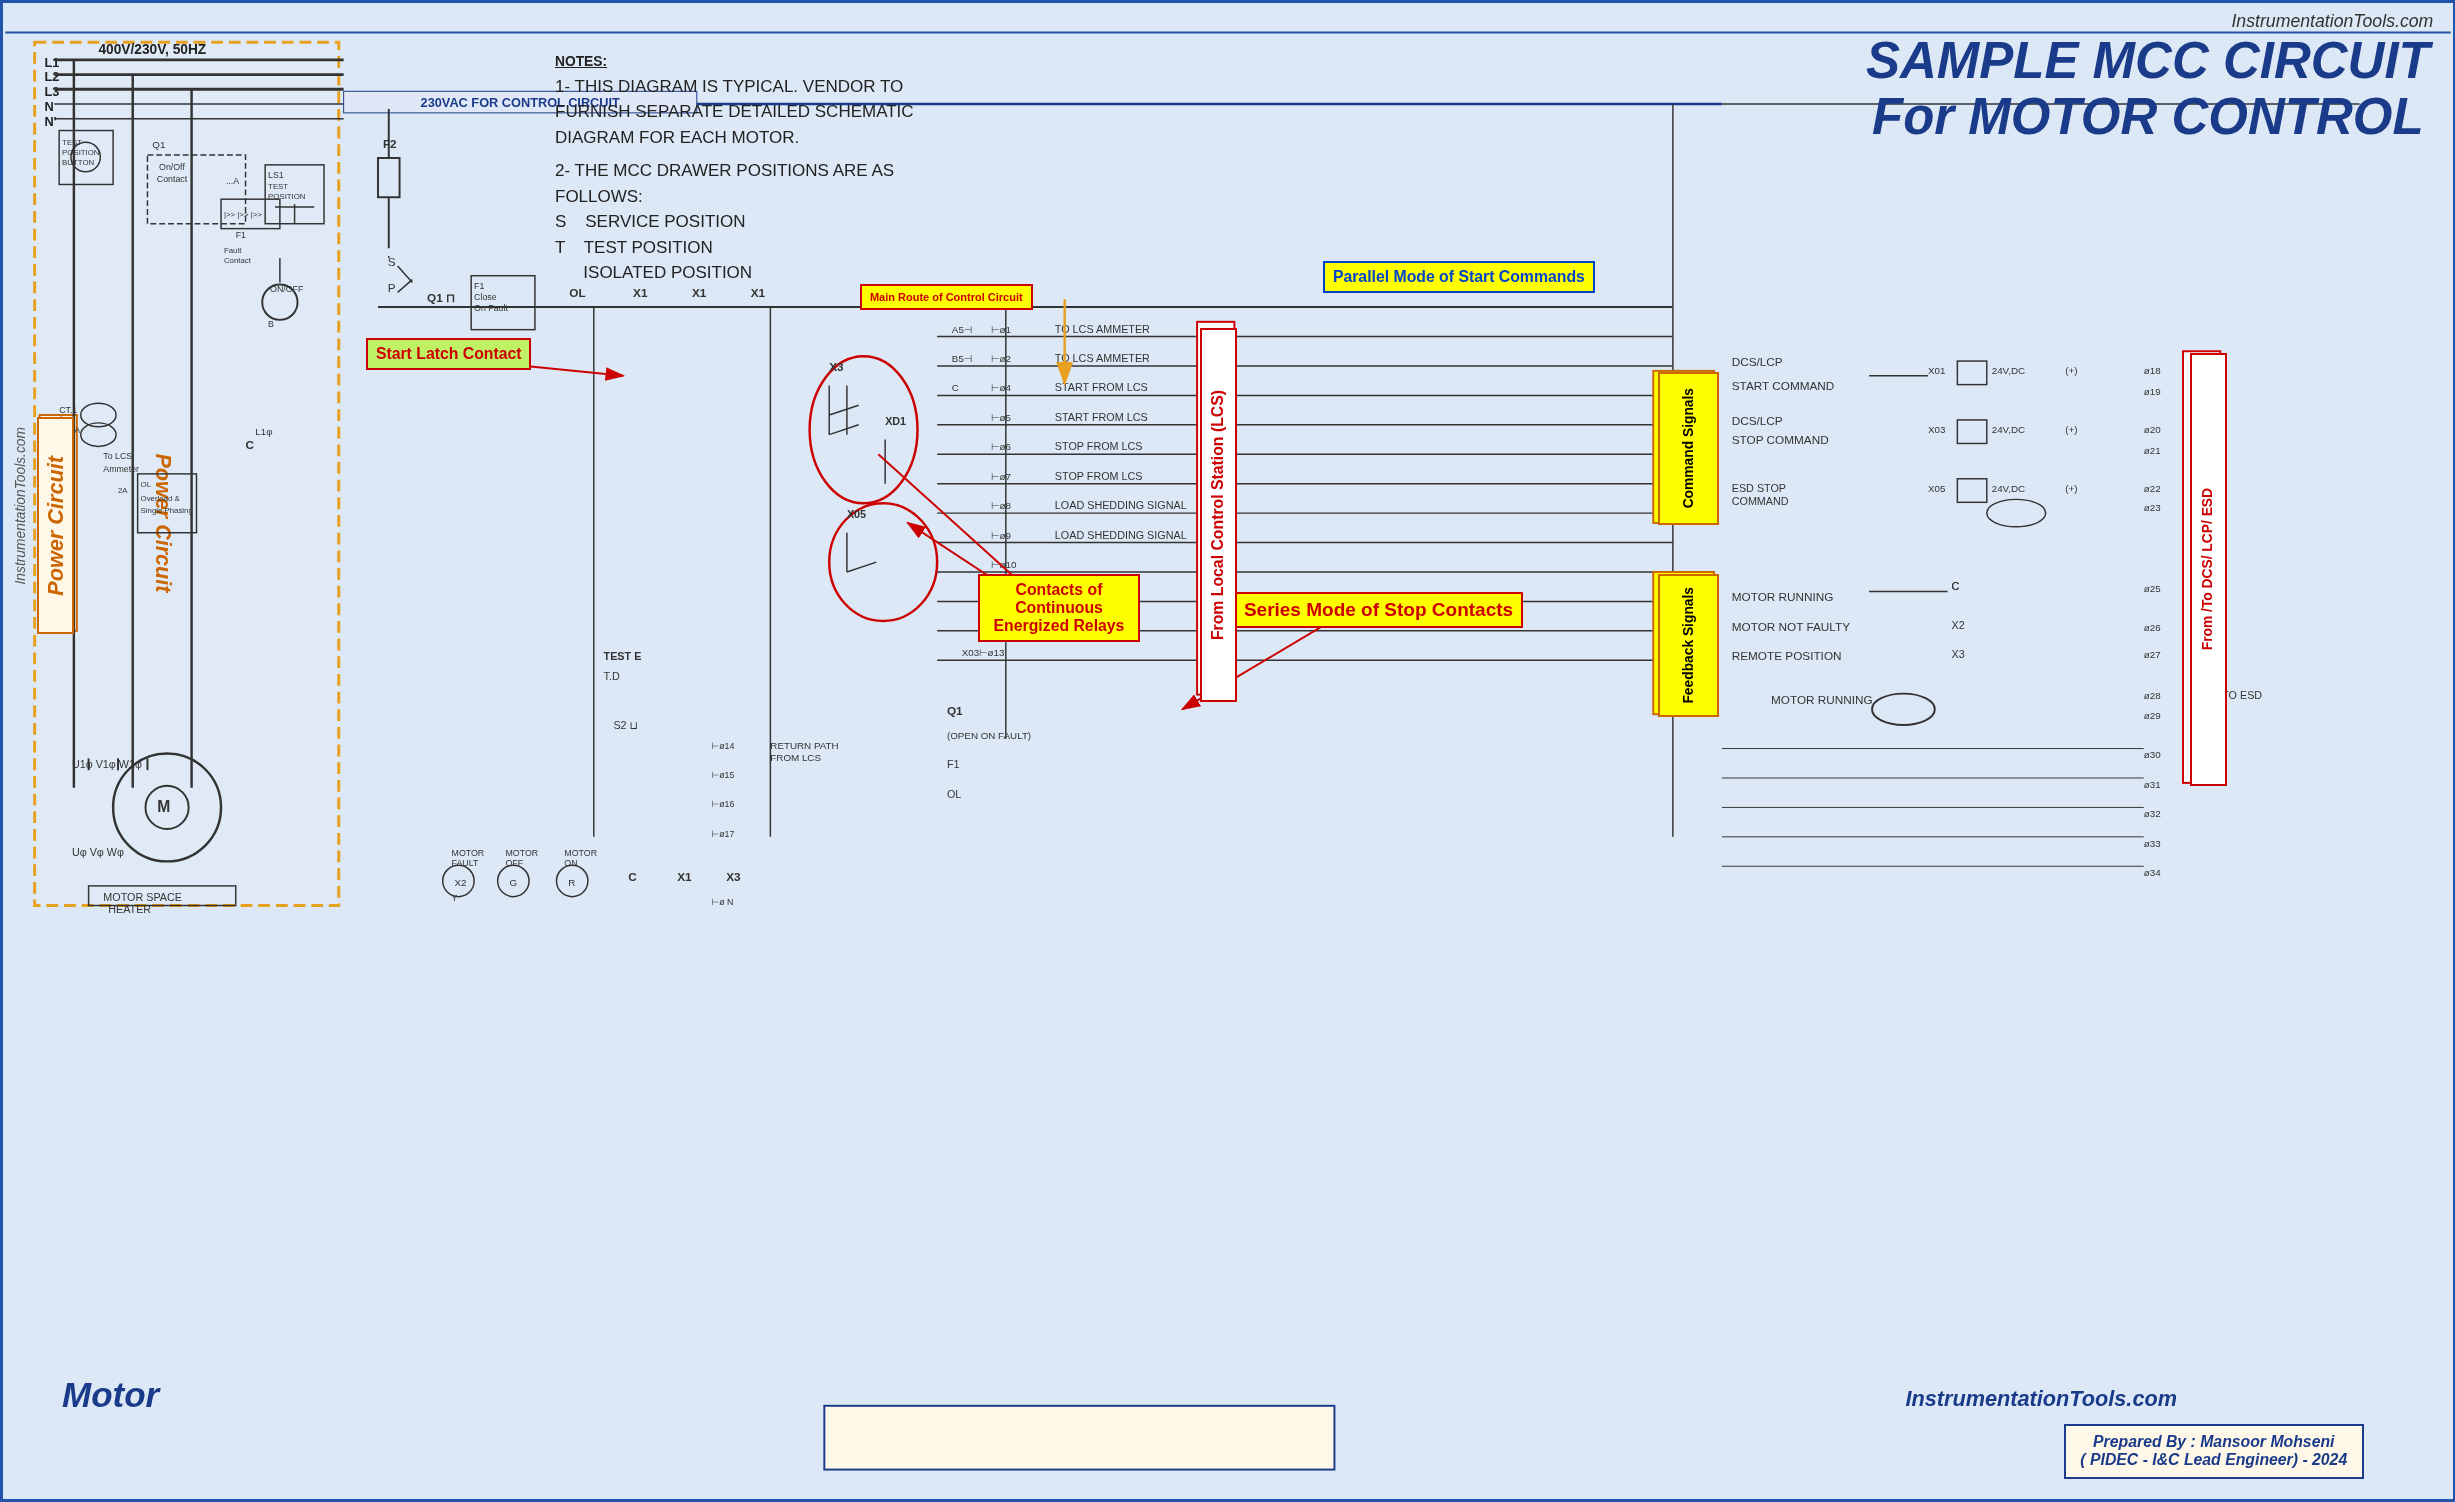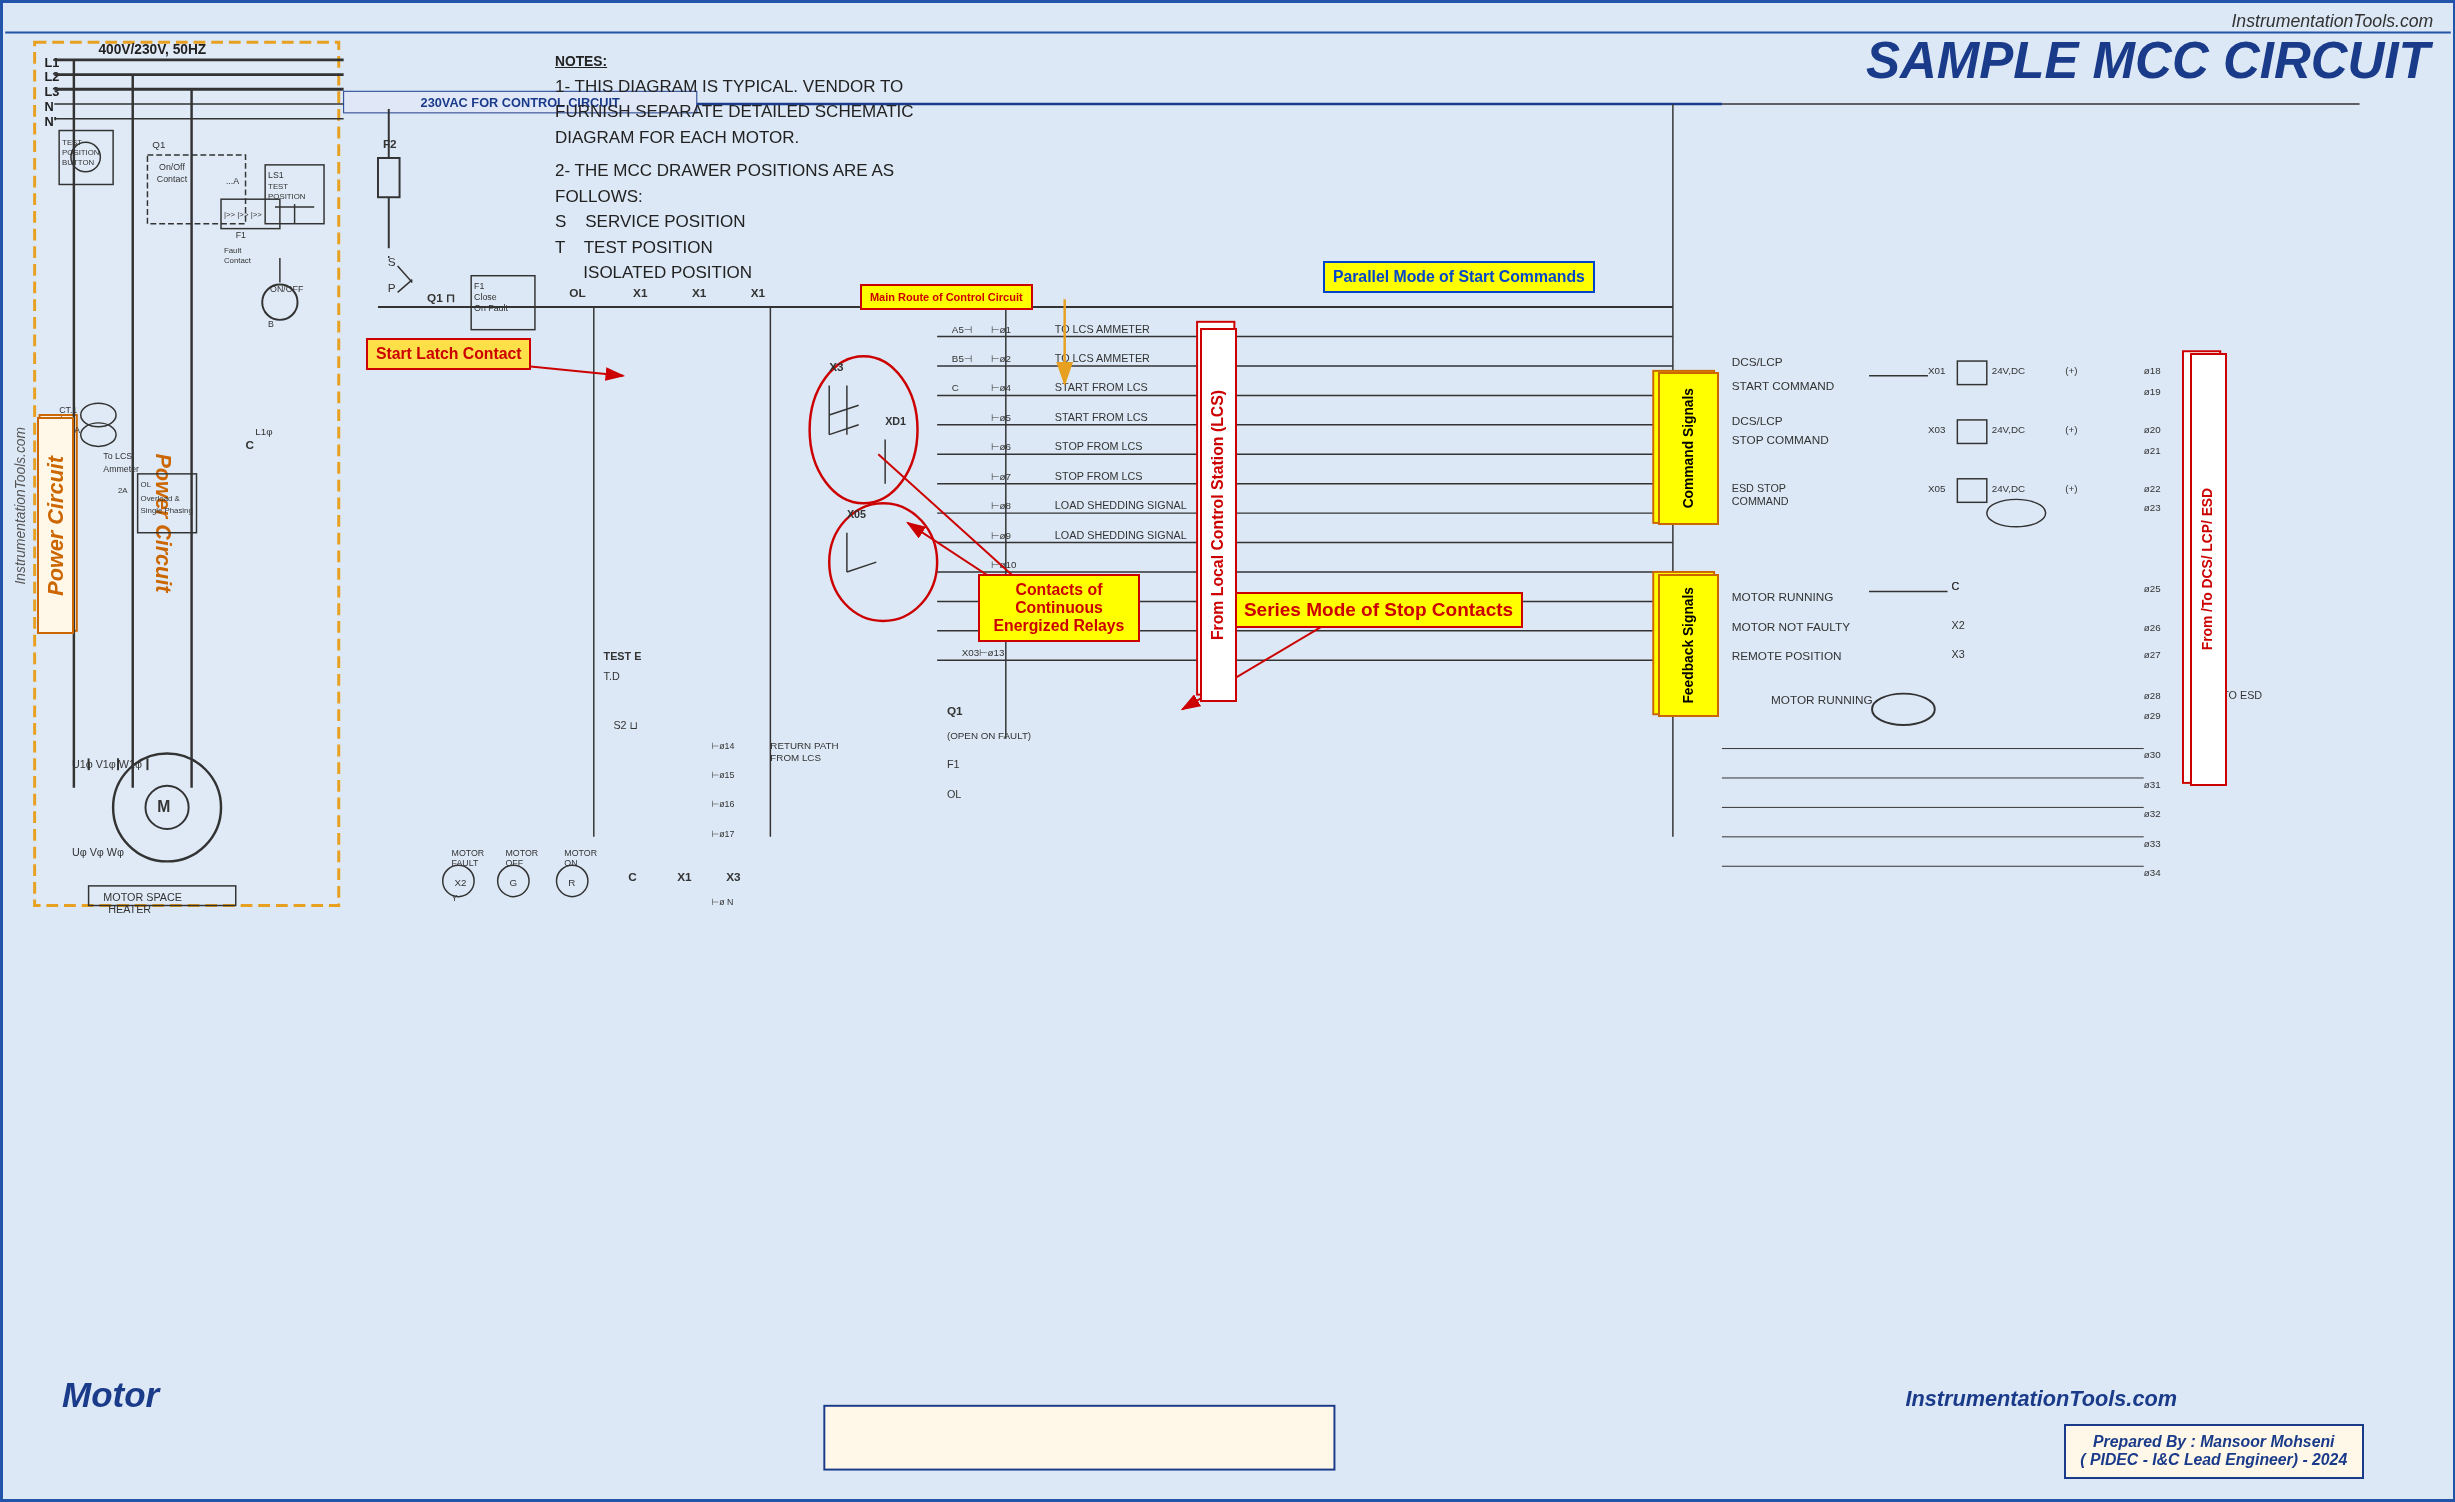--- a/index.html
+++ b/index.html
@@ -117,21 +117,21 @@
       padding: 4.9px 9.9px;
       text-align: center;
       width: 162px;
     }
 
     
     .start-latch-label {
       position: absolute;
       top: 335px;
       left: 363px;
-      background: #fde047;
+      background: #bef264;
       border: 2px solid #cc0000;
       color: #cc0000;
       font-size: 15.8px;
       font-weight: bold;
       padding: 4.9px 7.9px;
     }
 
     
     .series-mode-label {
       position: absolute;
@@ -532,20 +532,21 @@
     <div class="notes-title">NOTES:</div>
     <div class="notes-text">1-  THIS DIAGRAM IS TYPICAL. VENDOR TO FURNISH SEPARATE DETAILED SCHEMATIC DIAGRAM FOR EACH MOTOR.</div>
     <div class="notes-text" style="margin-top:7.9px">2-  THE MCC DRAWER POSITIONS ARE AS FOLLOWS:</div>
     <div class="notes-text">S &nbsp;&nbsp; SERVICE POSITION</div>
     <div class="notes-text">T &nbsp;&nbsp; TEST POSITION</div>
     <div class="notes-text">&nbsp;&nbsp;&nbsp;&nbsp;&nbsp; ISOLATED POSITION</div>
   </div>
 
   <div class="title-block">
     <div class="title-line1">SAMPLE MCC CIRCUIT</div>
+    <div class="title-line2">For MOTOR CONTROL</div>
   </div>
 
   <div class="main-route-label">Main Route of Control Circuit</div>
 
   <div class="parallel-mode-label">Parallel Mode of Start Commands</div>
 
   <div class="contacts-label">Contacts of<br>Continuous<br>Energized Relays</div>
 
   <div class="start-latch-label">Start Latch Contact</div>
 

